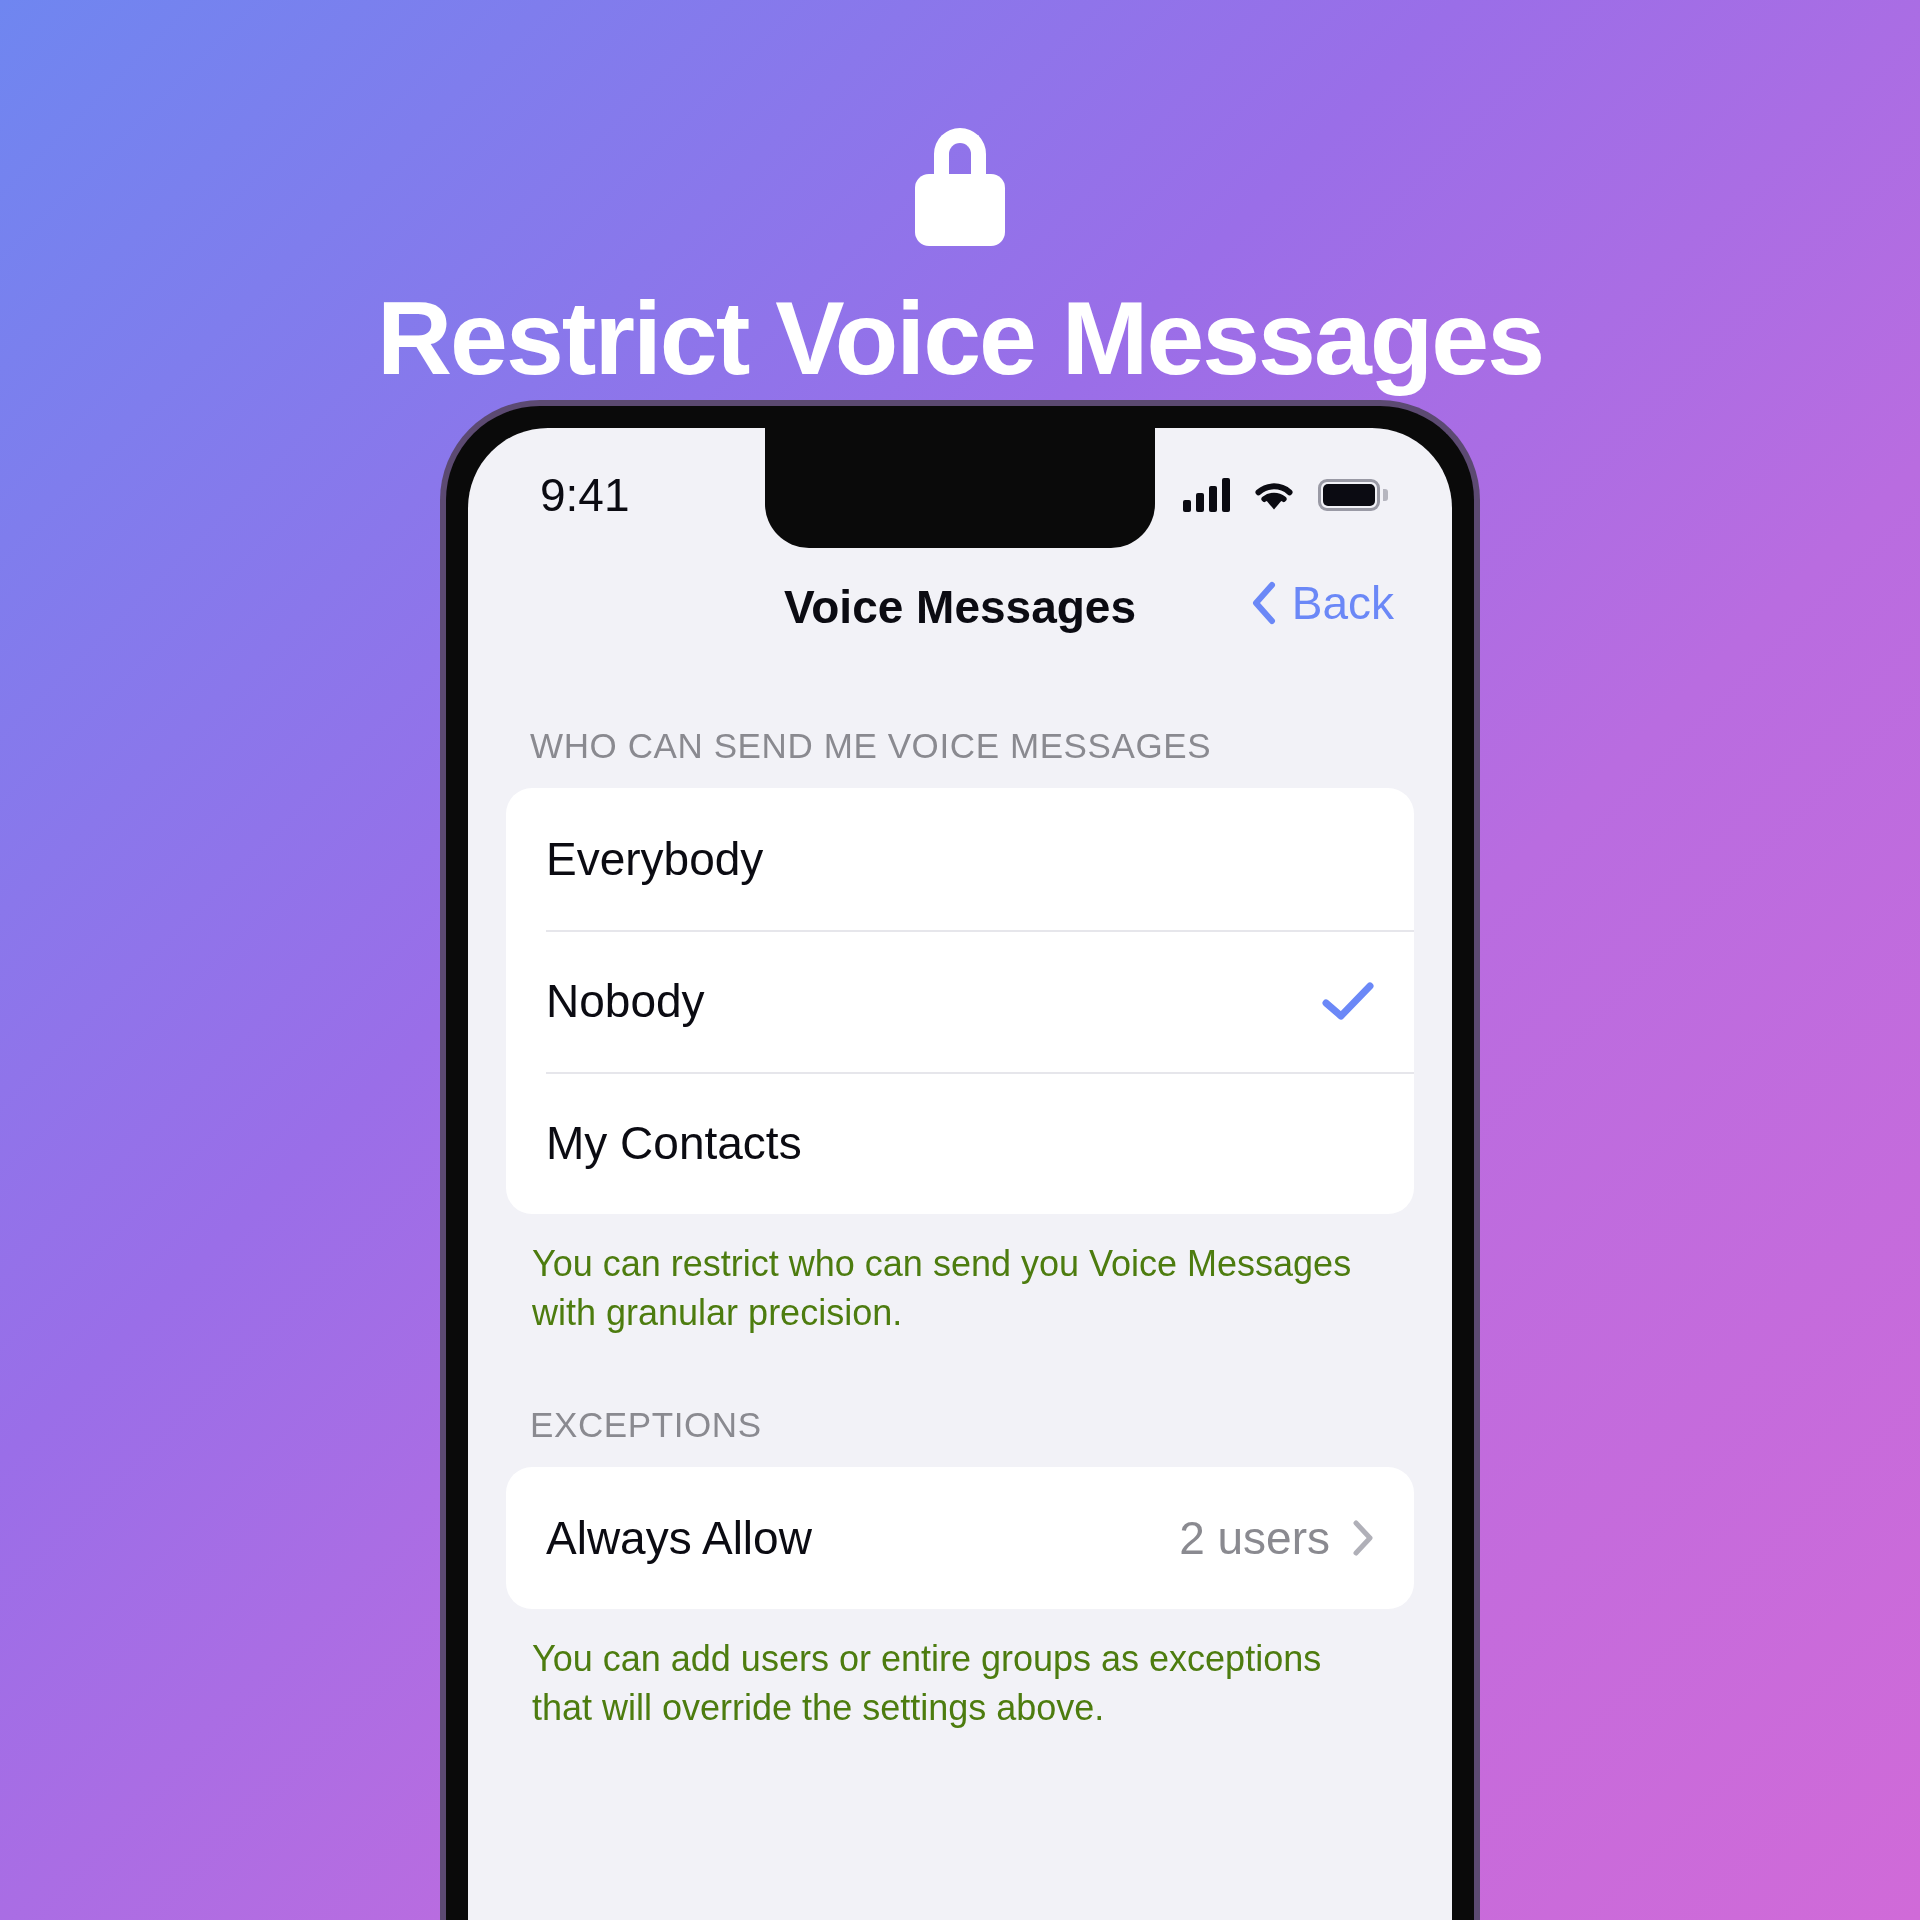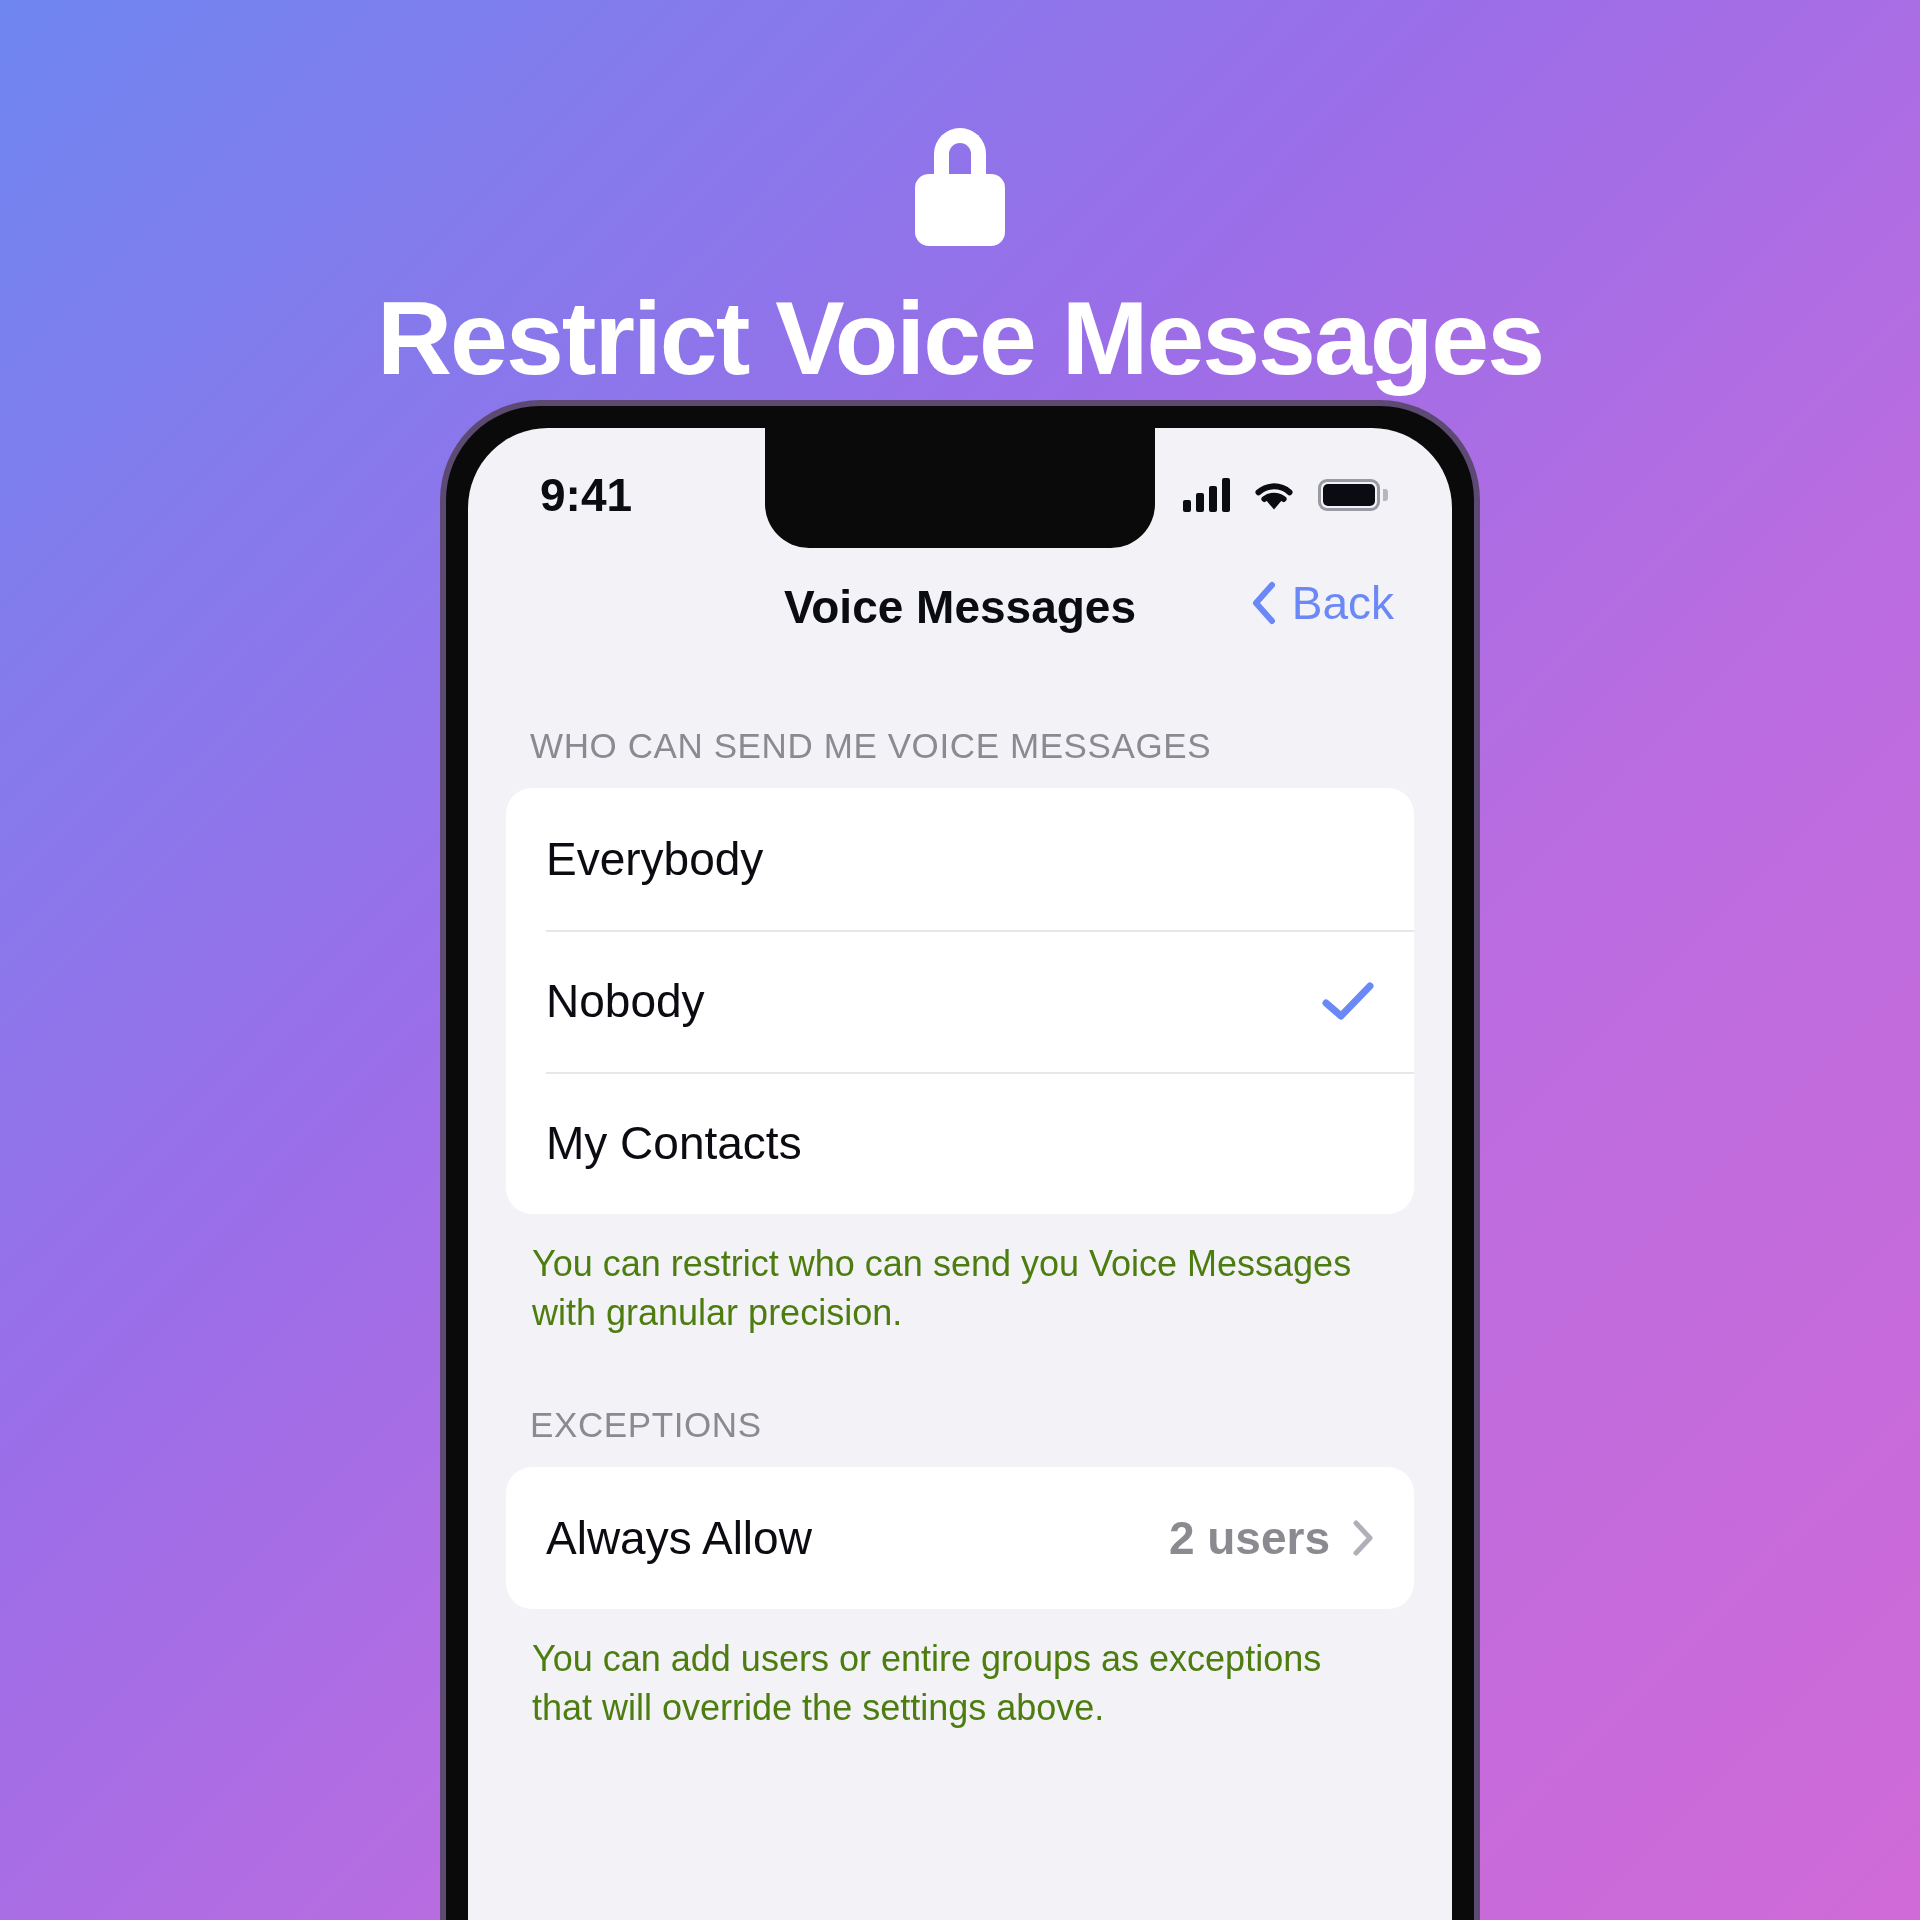--- a/index.html
+++ b/index.html
@@ -72,21 +72,21 @@
   
   .statusbar {
     position:absolute; top:0; left:0; right:0;
     height:120px;
     display:flex; align-items:center;
     justify-content:space-between;
     padding:0 72px;
     z-index:6;
   }
   .status-time {
-    font-size:46px; font-weight:700; color:#0b0b12;
+    font-size:46px; font-weight:400; color:#0b0b12;
     letter-spacing:0px;
     margin-top:14px;
   }
   .status-right {
     display:flex; align-items:center; gap:22px; margin-top:14px;
   }
   .sig { display:flex; align-items:flex-end; gap:5px; height:34px; }
   .sig i { display:block; width:8px; background:#0b0b12; border-radius:2px; }
   .sig i:nth-child(1){ height:12px; }
   .sig i:nth-child(2){ height:19px; }
@@ -150,21 +150,21 @@
     padding:0 40px;
     position:relative;
     cursor:pointer;
   }
   .row + .row::before {
     content:"";
     position:absolute; left:40px; right:0; top:0;
     height:2px; background:#e6e6eb;
   }
   .row-label { font-size:46px; color:#0b0b12; flex:1; }
-  .row-value { font-size:46px; color:#8a8a90; margin-right:22px;font-weight:bold; }
+  .row-value { font-size:46px; color:#8a8a90; margin-right:22px; }
   .check { width:52px; height:40px; flex:0 0 auto; }
   .chev-right { width:22px; height:38px; flex:0 0 auto; }
   .footer-note {
     font-size:36px; color:#4d7c0f; line-height:1.35;
     padding:26px 26px 0 26px;
   }
 </style>
 </head>
 <body>
 

